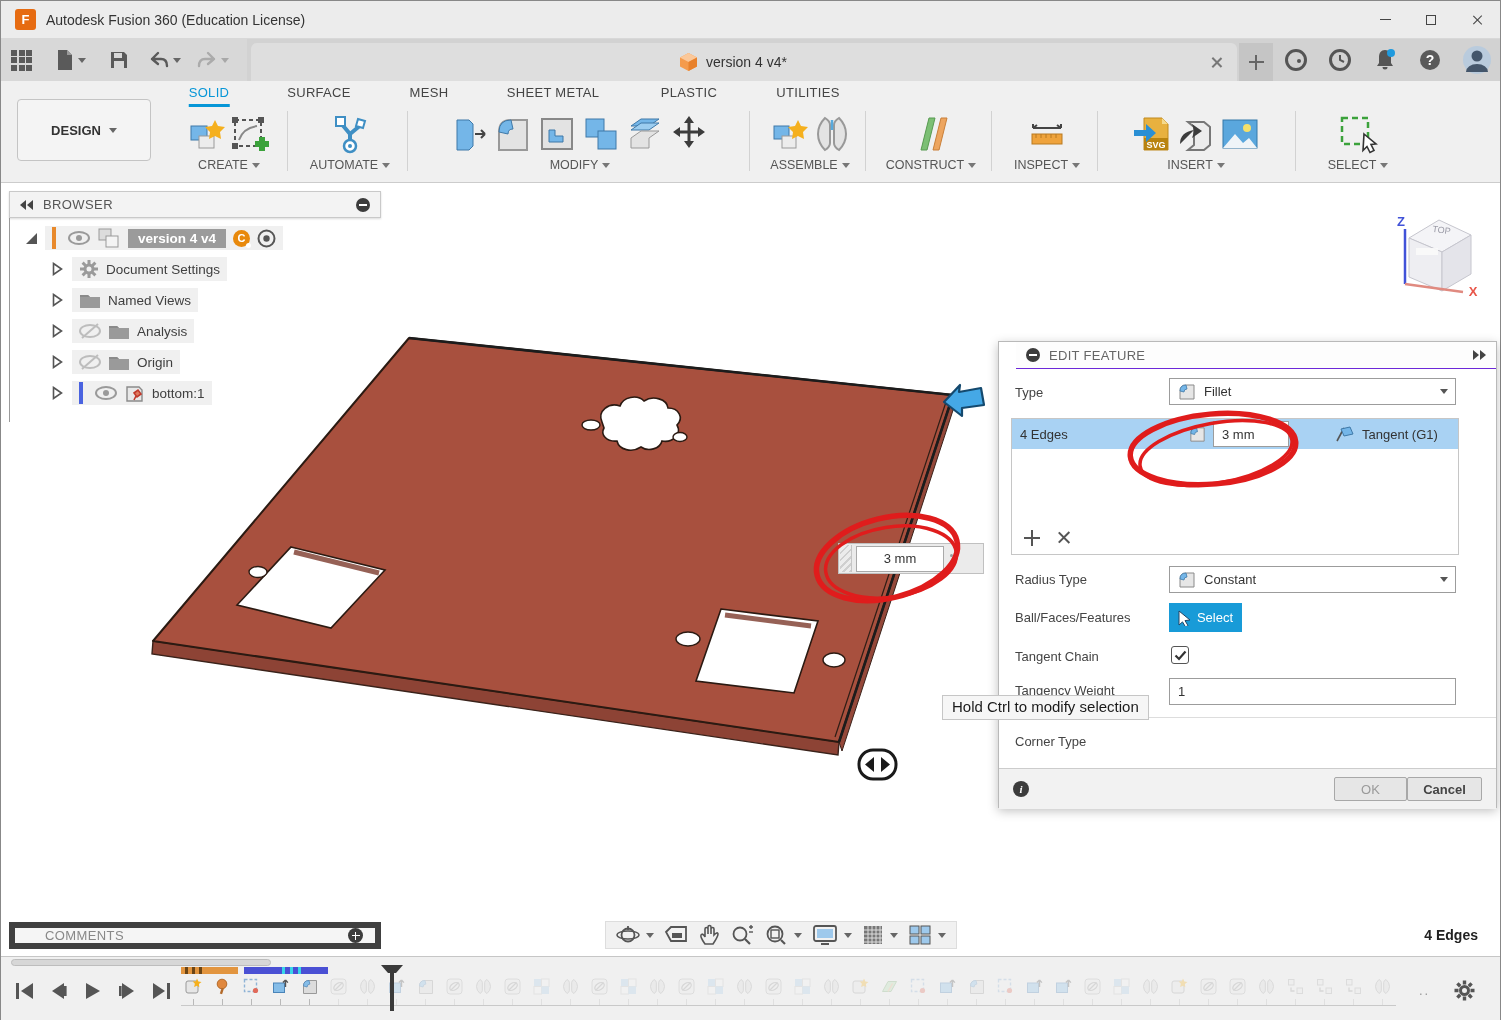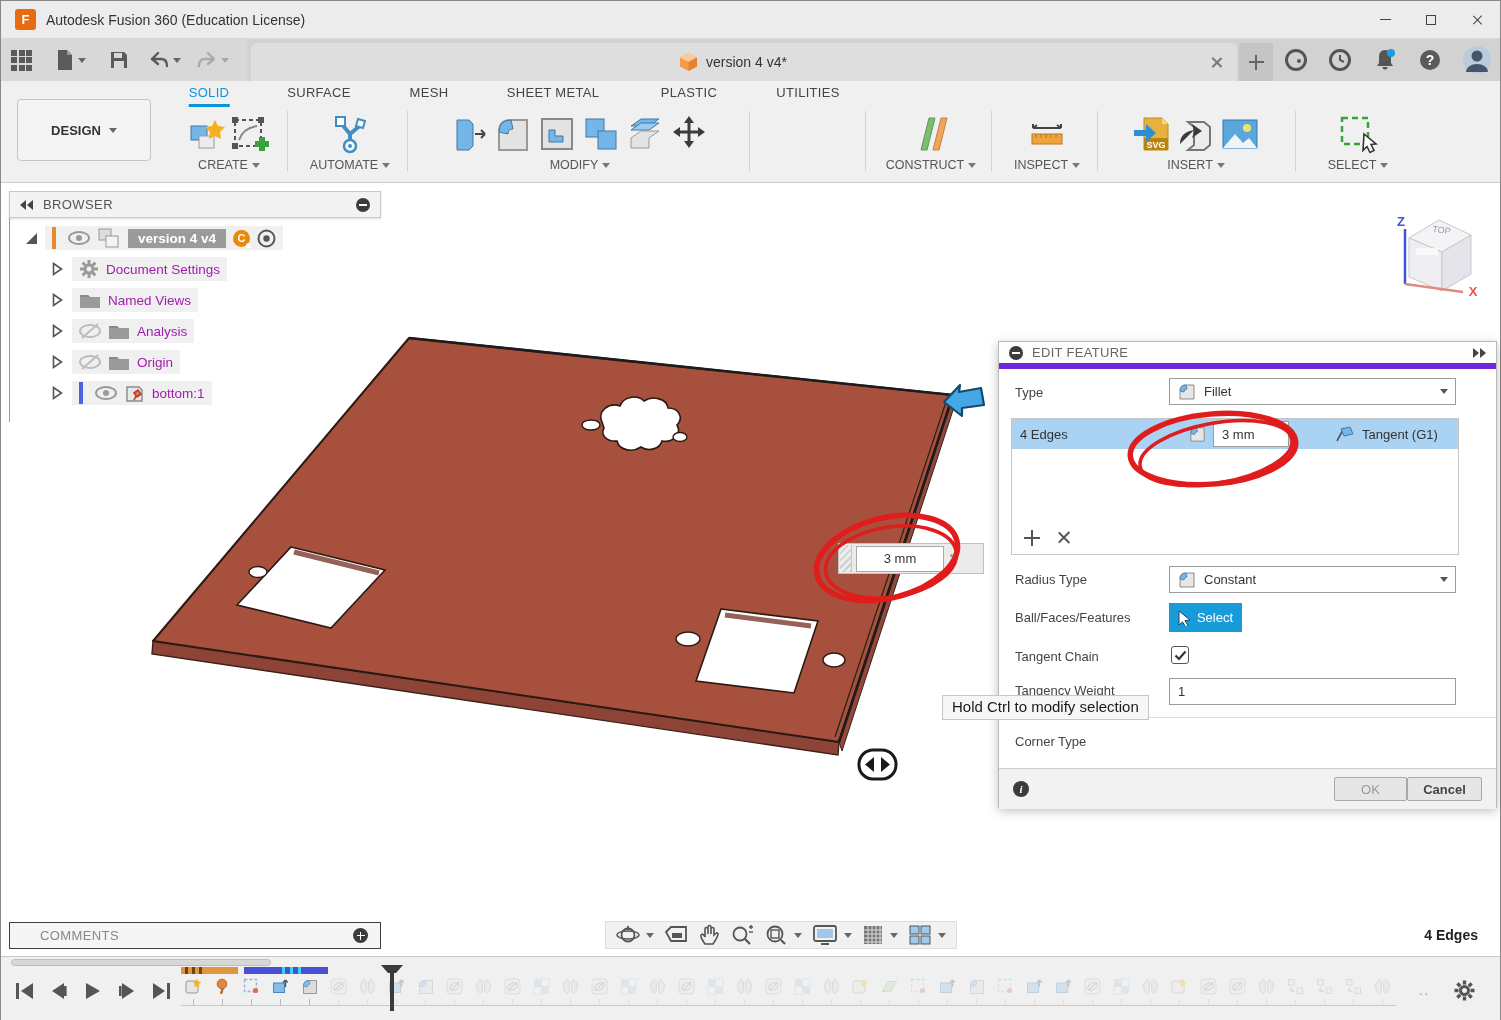--- a/index.html
+++ b/index.html
@@ -72,28 +72,28 @@
   .bh-collapse i { width:0; height:0; border-top:5px solid transparent; border-bottom:5px solid transparent; border-right:6px solid #444; }
   .browser-header .label { font-size:13px; color:#555; letter-spacing:.4px; }
   .circle-minus { margin-left:auto; width:14px; height:14px; border-radius:50%; background:#3c3c3c; position:relative; }
   .circle-minus::after { content:""; position:absolute; left:3px; top:6px; width:8px; height:2px; background:#fff; }
   .browser-body { border-left:1px solid #9a9a9a; padding:8px 0 10px 0; }
   .brow { display:flex; align-items:center; height:24px; margin-bottom:7px; }
   .tri-open { width:0; height:0; border-left:11px solid transparent; border-bottom:11px solid #555; margin:0 8px 0 16px; }
   .tri-svg { margin:0 9px 0 42px; }
   .vbar { width:4px; height:22px; margin-right:5px; }
   .rowpill { display:flex; align-items:center; background:#f0f0f0; height:24px; padding:0 7px; gap:7px; }
-  .blabel { font-size:13.5px; color:#a21caf; }
+  .blabel { font-size:13.5px; color:#404040; }
   .root-label { background:#9b9b9b; color:#fff; font-weight:bold; font-size:13.5px; padding:2px 10px; }
   .c-badge { width:17px; height:17px; border-radius:50%; background:#e8890c; color:#fff; font-size:11px; font-weight:bold; display:flex; align-items:center; justify-content:center; position:relative; }
   .c-badge::after { content:""; position:absolute; right:-1px; bottom:-1px; width:5px; height:5px; background:#fff; border-radius:50%; }
 
   
   .dialog { position:absolute; left:997px; top:340px; width:499px; height:467px; background:#fff; border:1px solid #b9b9b9; box-shadow:0 3px 10px rgba(0,0,0,.25); z-index:20; }
-  .dlg-header { height:27px; border-bottom:6px solid #6d28d9; display:flex; align-items:center; padding:0 10px; background:#fdfdfd; }
+  .dlg-header { height:27px; border-bottom:1px solid #6d28d9; display:flex; align-items:center; padding:0 10px; background:#fdfdfd;margin-left:17px; }
   .dlg-header .label { font-size:13px; color:#666; margin-left:9px; letter-spacing:.3px; }
   .dlg-ff { margin-left:auto; display:flex; gap:1px; }
   .dlg-ff i { width:0; height:0; border-top:5px solid transparent; border-bottom:5px solid transparent; border-left:6px solid #444; }
   .dlg-label { position:absolute; left:16px; font-size:13px; color:#444; }
   .dd { position:absolute; left:170px; width:287px; height:27px; background:#fff; border:1px solid #9c9c9c; display:flex; align-items:center; padding:12px 7px; cursor:pointer; }
   .dd .txt { font-size:13px; color:#333; margin-left:7px; }
   .dd .caret { margin-left:auto; border-top-color:#555; }
   .etable { position:absolute; left:12px; top:76px; width:448px; height:137px; border:1px solid #c6c6c6; background:#fff; }
   .erow { height:30px; background:#a9d2f3; display:flex; align-items:center; }
   .erow .edges { font-size:13px; color:#333; margin-left:8px; width:150px; }
@@ -112,21 +112,21 @@
   .checkbox { position:absolute; left:172px; width:18px; height:18px; border:1.6px solid #555; border-radius:3px; background:#fff; display:flex; align-items:center; justify-content:center; cursor:pointer; }
   .text-input { position:absolute; left:170px; width:287px; height:27px; background:#fff; border:1px solid #9c9c9c; font-size:13px; color:#333; padding-left:8px; font-family:"Liberation Sans",sans-serif; }
   .dlg-divider { position:absolute; left:0; top:375px; width:100%; height:1px; background:#ddd; }
   .dlg-footer { position:absolute; left:0; top:426px; width:100%; height:41px; background:#f2f2f2; border-top:1px solid #ccc; display:flex; align-items:center; padding:0 14px; }
   .info-badge { width:16px; height:16px; border-radius:50%; background:#3c3c3c; color:#fff; font-size:11px; font-weight:bold; display:flex; align-items:center; justify-content:center; font-family:"Liberation Serif",serif; font-style:italic; }
   .btn { height:24px; border:1px solid #a8a8a8; background:#e6e6e6; border-radius:2px; font-size:13px; display:flex; align-items:center; justify-content:center; cursor:pointer; }
   .btn.ok { width:73px; margin-left:auto; color:#9a9a9a; }
   .btn.cancel { width:75px; color:#444;font-weight:bold; }
 
   
-  .comments-bar { position:absolute; left:8px; top:921px; width:372px; height:27px; background:#f5f5f5; border:1px solid #404040; display:flex; align-items:center; padding:0 12px; z-index:6; }
+  .comments-bar { position:absolute; left:8px; top:921px; width:372px; height:27px; background:#f5f5f5; border:6px solid #404040; display:flex; align-items:center; padding:0 12px; z-index:6; }
   .comments-bar .label { font-size:13px; color:#888; letter-spacing:.4px; margin-left:18px; }
   .circle-plus { margin-left:auto; width:15px; height:15px; border-radius:50%; background:#3c3c3c; position:relative; }
   .circle-plus::before{ content:""; position:absolute; left:3.5px; top:6.7px; width:8px; height:1.6px; background:#fff; }
   .circle-plus::after{ content:""; position:absolute; left:6.7px; top:3.5px; width:1.6px; height:8px; background:#fff; }
   .view-toolbar { position:absolute; left:604px; top:920px; height:28px; background:#f1f1f1; border:1px solid #ddd; display:flex; align-items:center; gap:10px; padding:0 10px; z-index:6; }
   .vt-item { display:flex; align-items:center; gap:3px; cursor:pointer; }
   .status-sel { position:absolute; right:22px; top:926px; font-size:14px; font-weight:bold; color:#222; z-index:6; }
 
   
   .timeline { position:absolute; left:0; top:955px; width:100%; height:65px; background:#f0f0f0; border-top:1px solid #c6c6c6; }
@@ -330,20 +330,38 @@
             <path d="M22 4l5 7h-3.5v7.5H31V15l7 5-7 5v-3.5h-7.5V29H27l-5 7-5-7h3.5v-7.5H13V25l-7-5 7-5v3.5h7.5V11H17z" fill="#3c3c3c"></path>
           </svg>
       </div>
       <div class="rg-label">
           <span>MODIFY</span>
           <div class="caret"></div>
         </div>
     </div>
     <div class="rsep" style="left:748px"></div>
 
+    <div class="rgroup" style="left:756px;width:106px">
+      <div class="rg-icons">
+        <svg class="ricon" width="44" height="44" viewBox="0 0 44 44">
+            <rect x="6" y="14" width="15" height="13" fill="#74b6e8" stroke="#3f79a8"></rect>
+            <rect x="14" y="24" width="14" height="12" fill="#ececec" stroke="#9a9a9a"></rect>
+            <path d="M30 8l3 6 7 1-5 5 1 7-6-3-6 3 1-7-5-5 7-1z" fill="#f5b01e"></path>
+          </svg>
+        <svg class="ricon" width="40" height="44" viewBox="0 0 40 44">
+            <path d="M13 6q-7 7-7 16t7 16q5-3 5-7V13q0-4-5-7z" fill="#e3e3e3" stroke="#999" stroke-width="2"></path>
+            <path d="M27 6q7 7 7 16t-7 16q-5-3-5-7V13q0-4 5-7z" fill="#e3e3e3" stroke="#999" stroke-width="2"></path>
+            <path d="M20 8v10" stroke="#58aadd" stroke-width="2.5"></path>
+          </svg>
+      </div>
+      <div class="rg-label">
+          <span>ASSEMBLE</span>
+          <div class="caret"></div>
+        </div>
+    </div>
     <div class="rsep" style="left:864px"></div>
 
     <div class="rgroup" style="left:872px;width:116px">
       <div class="rg-icons">
         <svg class="ricon" width="44" height="44" viewBox="0 0 44 44">
             <path d="M12 38L20 6h6L18 38z" fill="#7cbf74" stroke="#579a50"></path>
             <path d="M24 38L32 6h6L30 38z" fill="#eda55f" stroke="#c97f38"></path>
           </svg>
       </div>
       <div class="rg-label">

